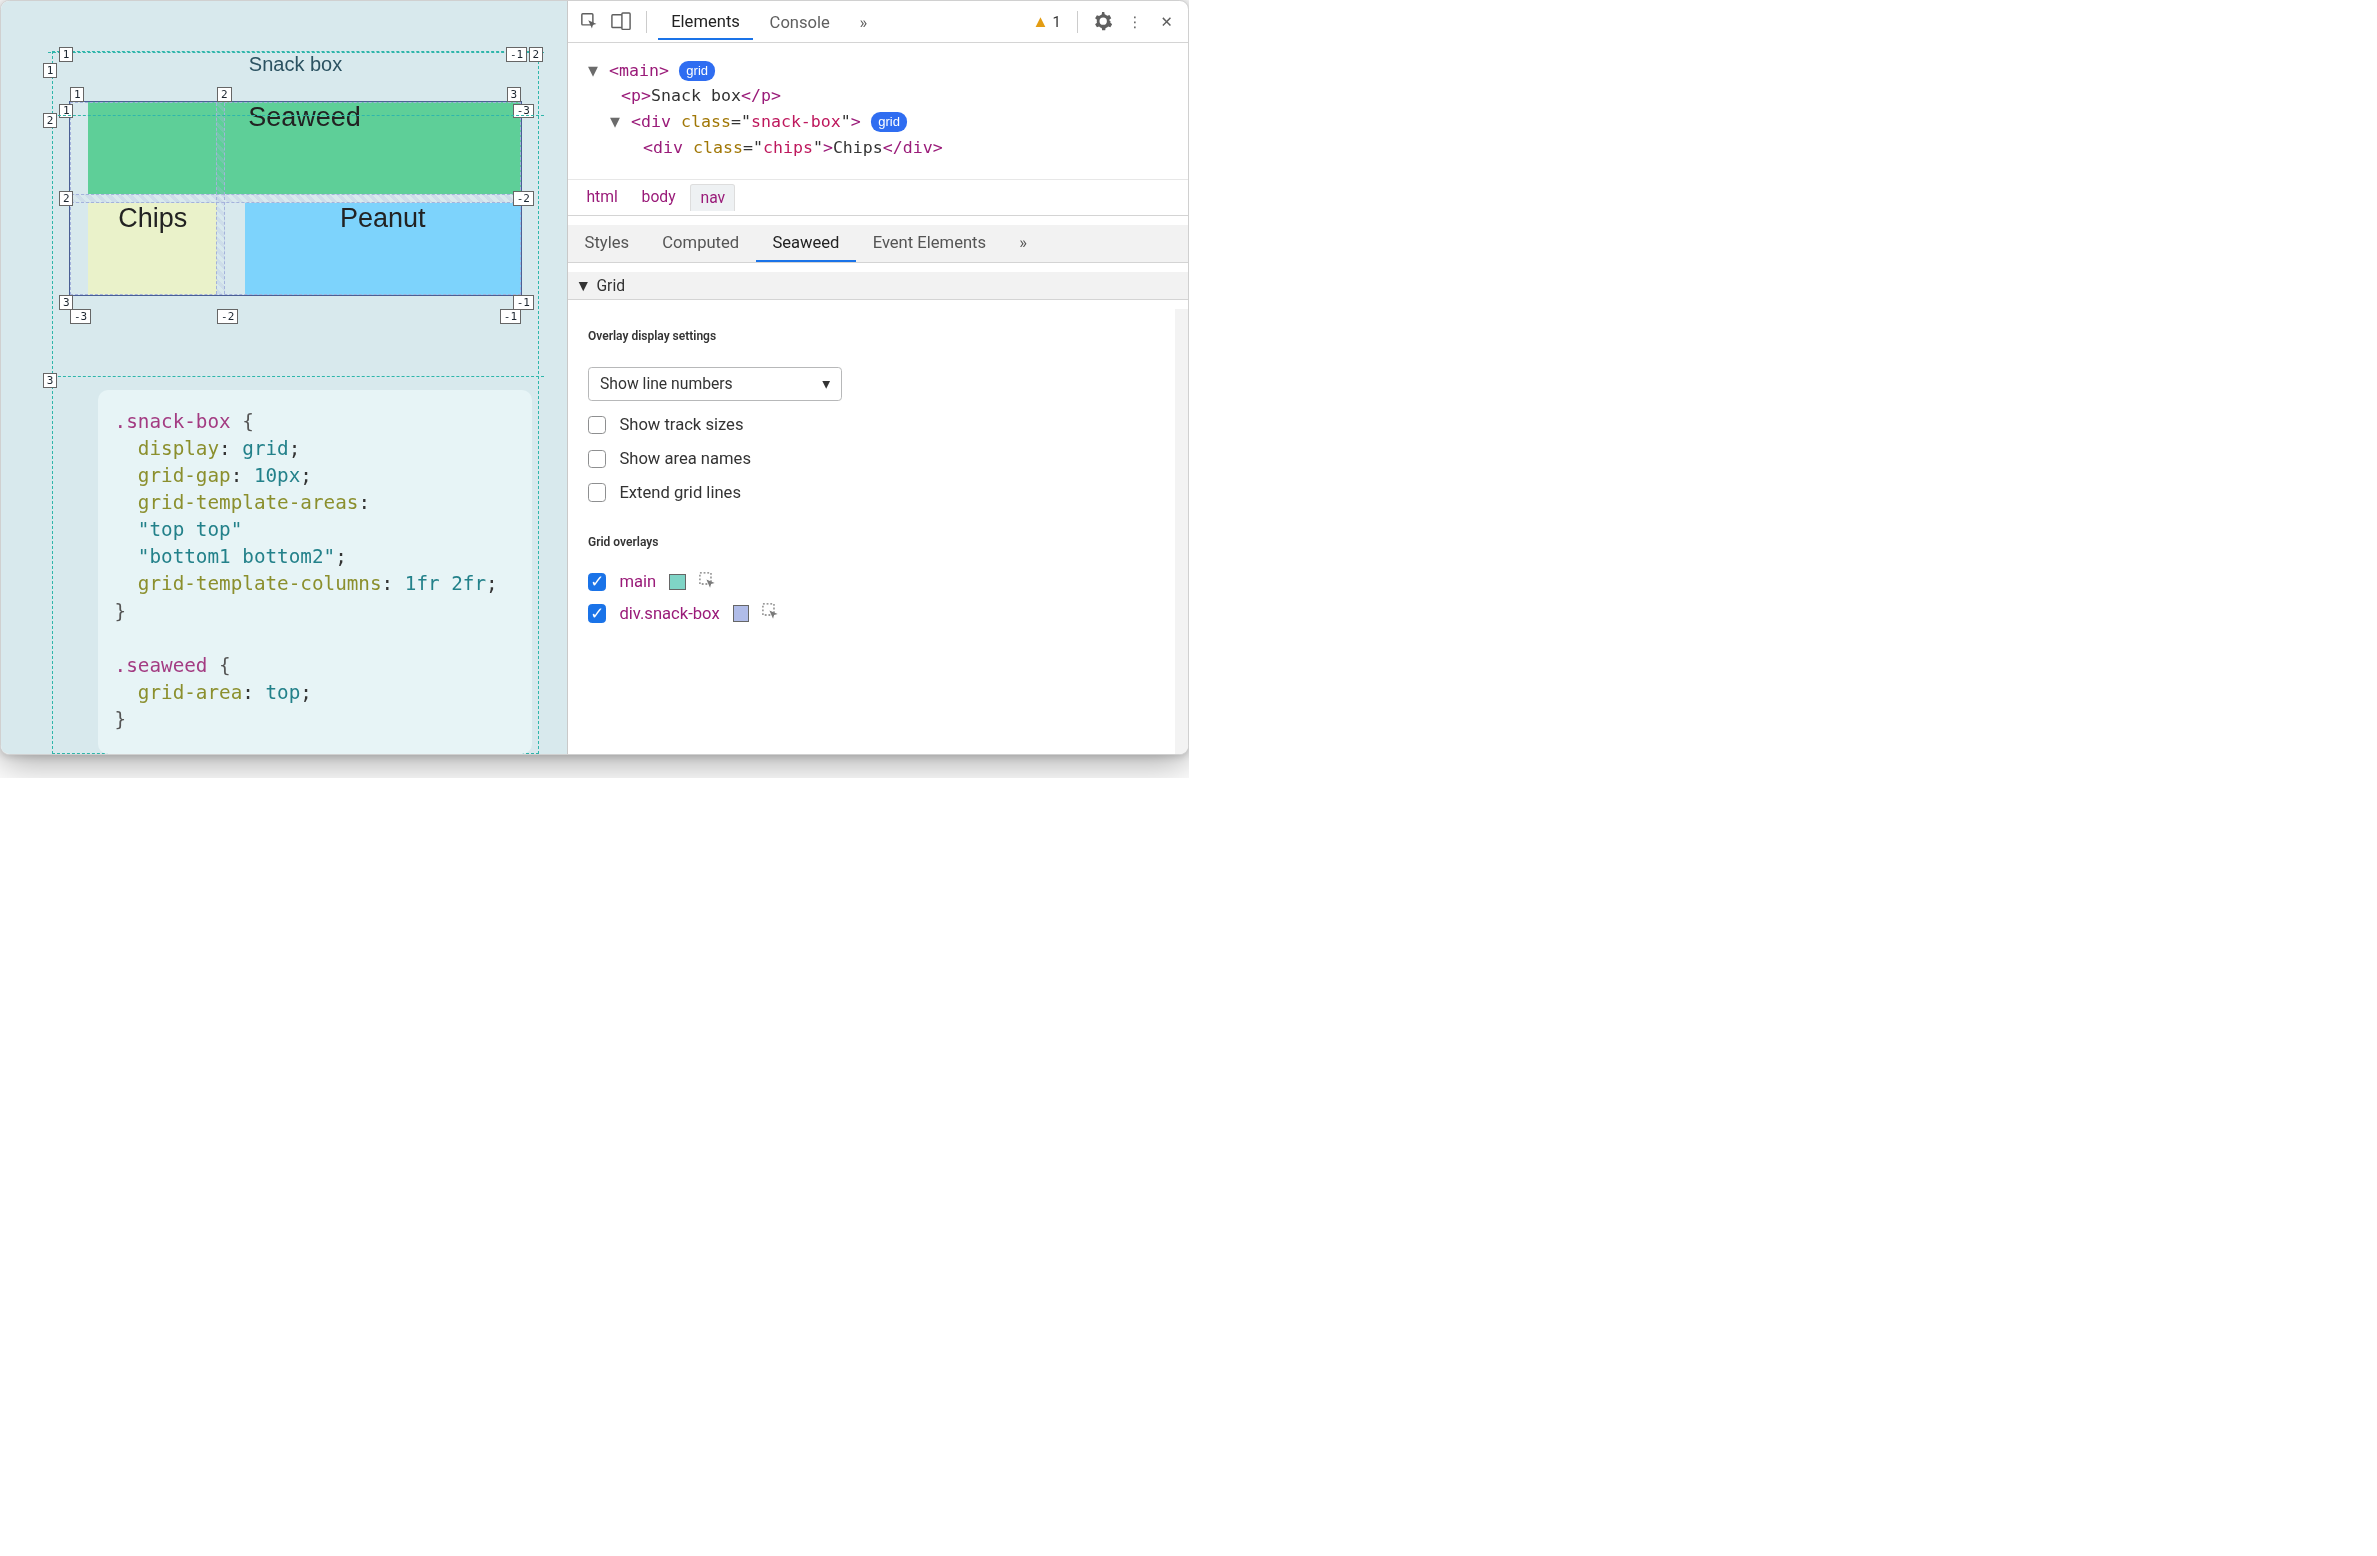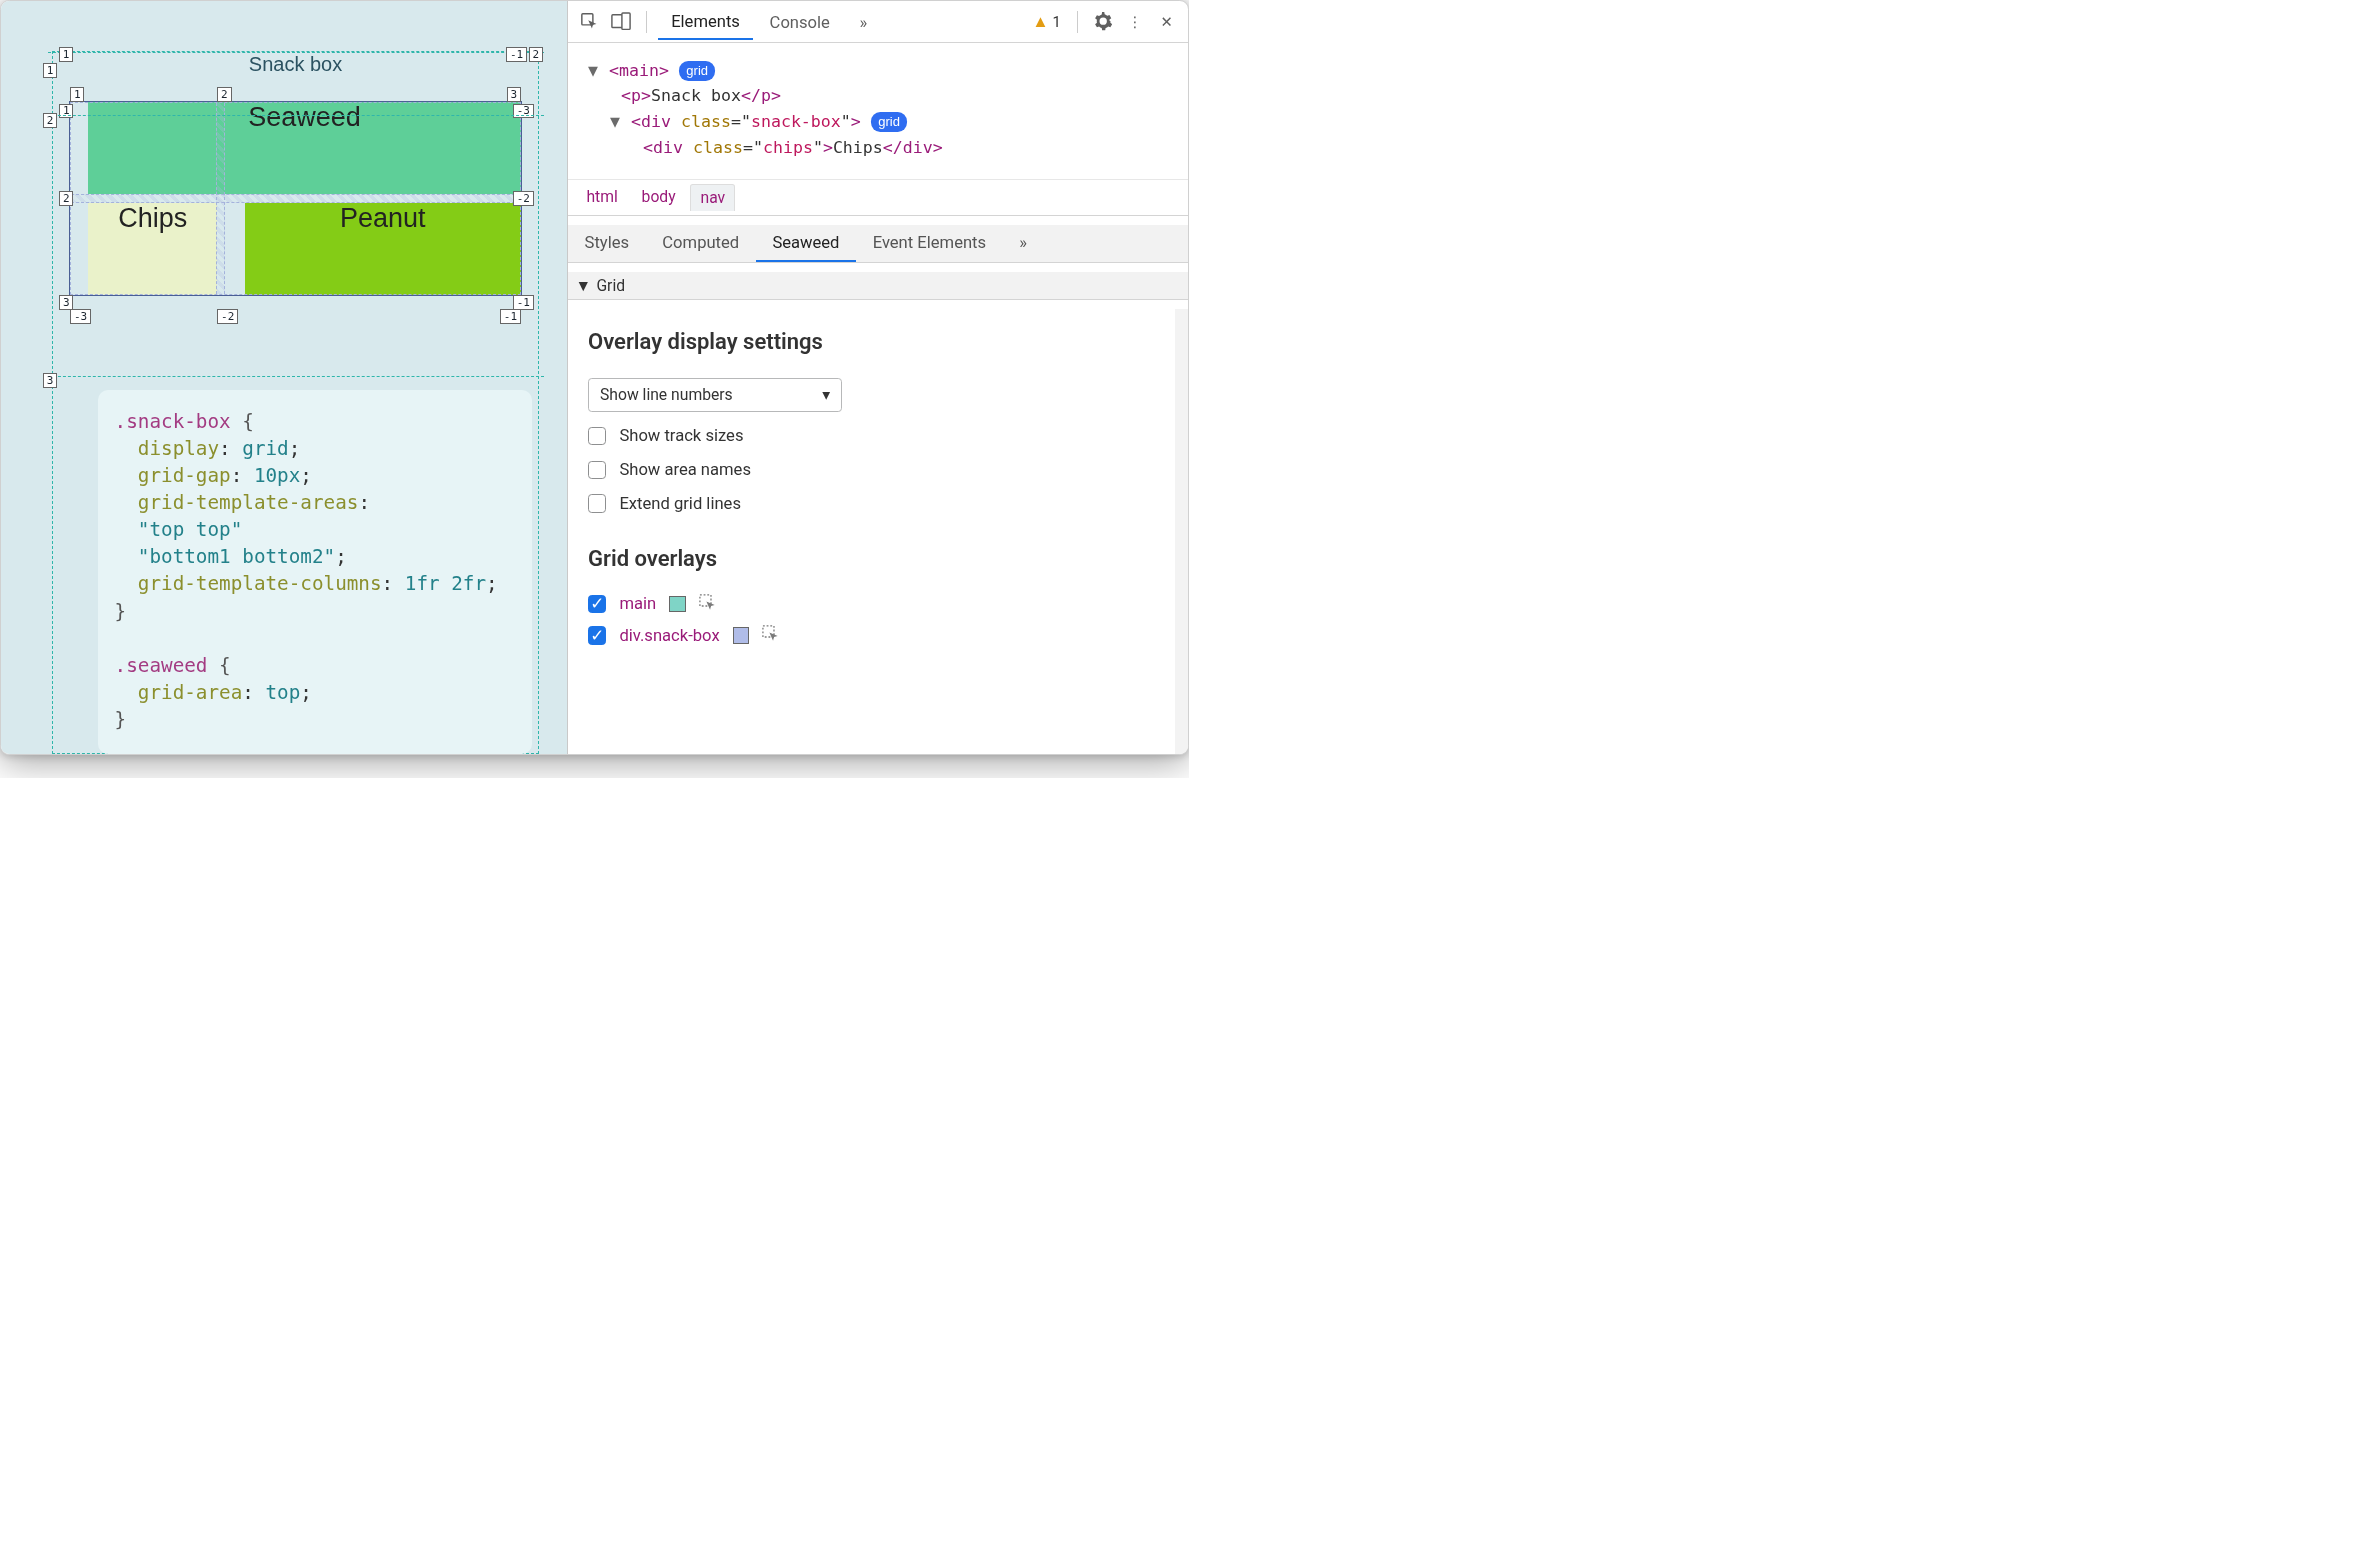--- a/index.html
+++ b/index.html
@@ -50,21 +50,21 @@
     grid-template-areas: "top top" "b1 b2";
     gap: 9.2px;
     outline: 1.8px solid #4a5f95;
   }
   .snack-cell {
     display: flex; align-items: flex-start; justify-content: center;
     font-size: 27px; color: #222; margin-left: 18px;
   }
   .seaweed { grid-area: top; background: #5ECF98; }
   .chips   { grid-area: b1;  background: #EAF2CA; }
-  .peanut  { grid-area: b2;  background: #84cc16; }
+  .peanut  { grid-area: b2;  background: #7dd3fc; }
 
   
   .inner-overlay {
     position: absolute;
     inset: 9.2px;
     pointer-events: none;
     border: 1.4px dashed #a4b2dc;
   }
   .inner-overlay .ih {
     position:absolute; left:0; right:0; top:calc(50% - 4.6px); height:9.2px;
@@ -210,21 +210,21 @@
     flex:1;
     overflow-y:auto;
     border-right:13px solid #f3f3f3;
     position:relative;
   }
   .scroll-knob {
     position:absolute; right:-10px; top:0; width:7.4px; height:64px;
     background:#b7b7b7; border-radius:3.7px;
   }
   .pane-body { padding: 14.7px 20px 22px; font-size:16.6px; }
-  .pane-h    { font-size:22px; font-weight:600; color:#333; margin: 5.5px 0 16.6px; }
+  .pane-h    { font-size:12px; font-weight:600; color:#333; margin: 5.5px 0 16.6px; }
   .ctrl-row  { display:flex; align-items:center; gap:13px; padding:7.4px 0; }
   .sel-box {
     display:flex; align-items:center; justify-content:space-between;
     width:254px;
     border:0.9px solid #b7b8b9; border-radius:3.7px;
     padding:6.4px 11px; font-size:15.7px; color:#333;
     background:#fff;
   }
   .checkbox {
     width:18.4px; height:18.4px; border:1.4px solid #8e8f90; border-radius:3.7px;

